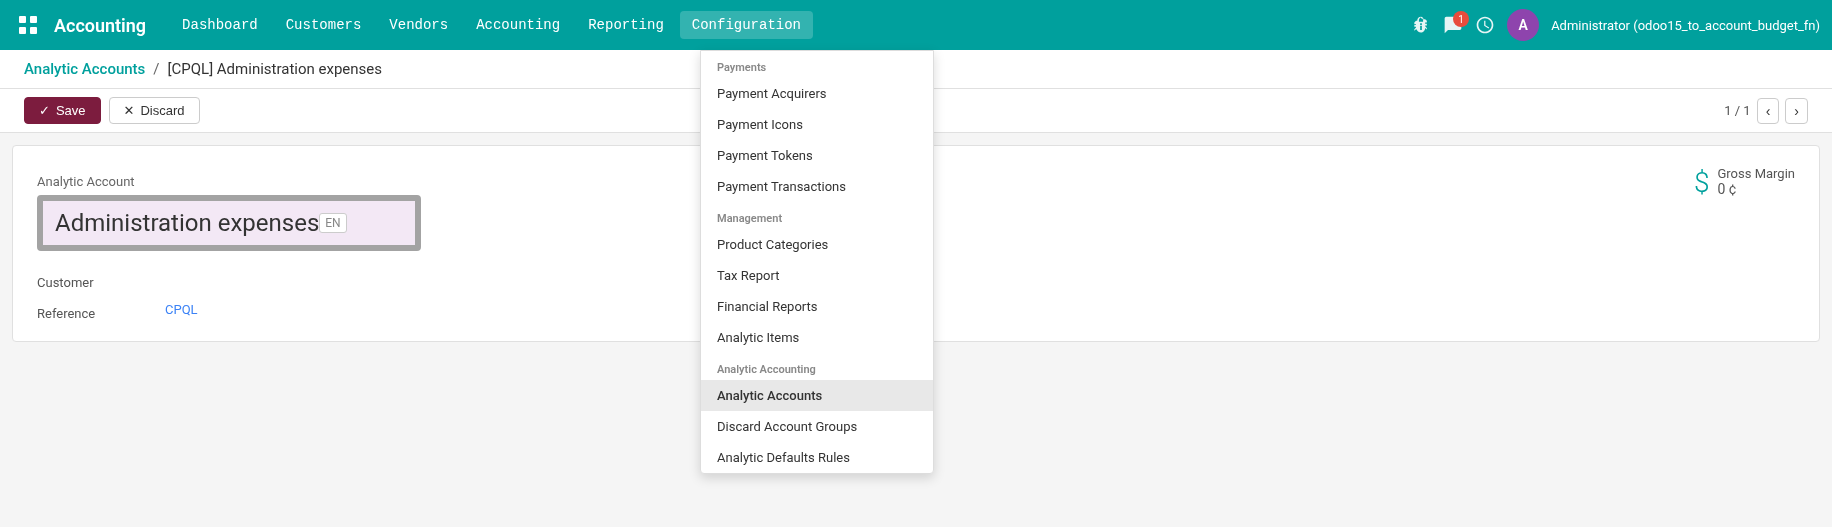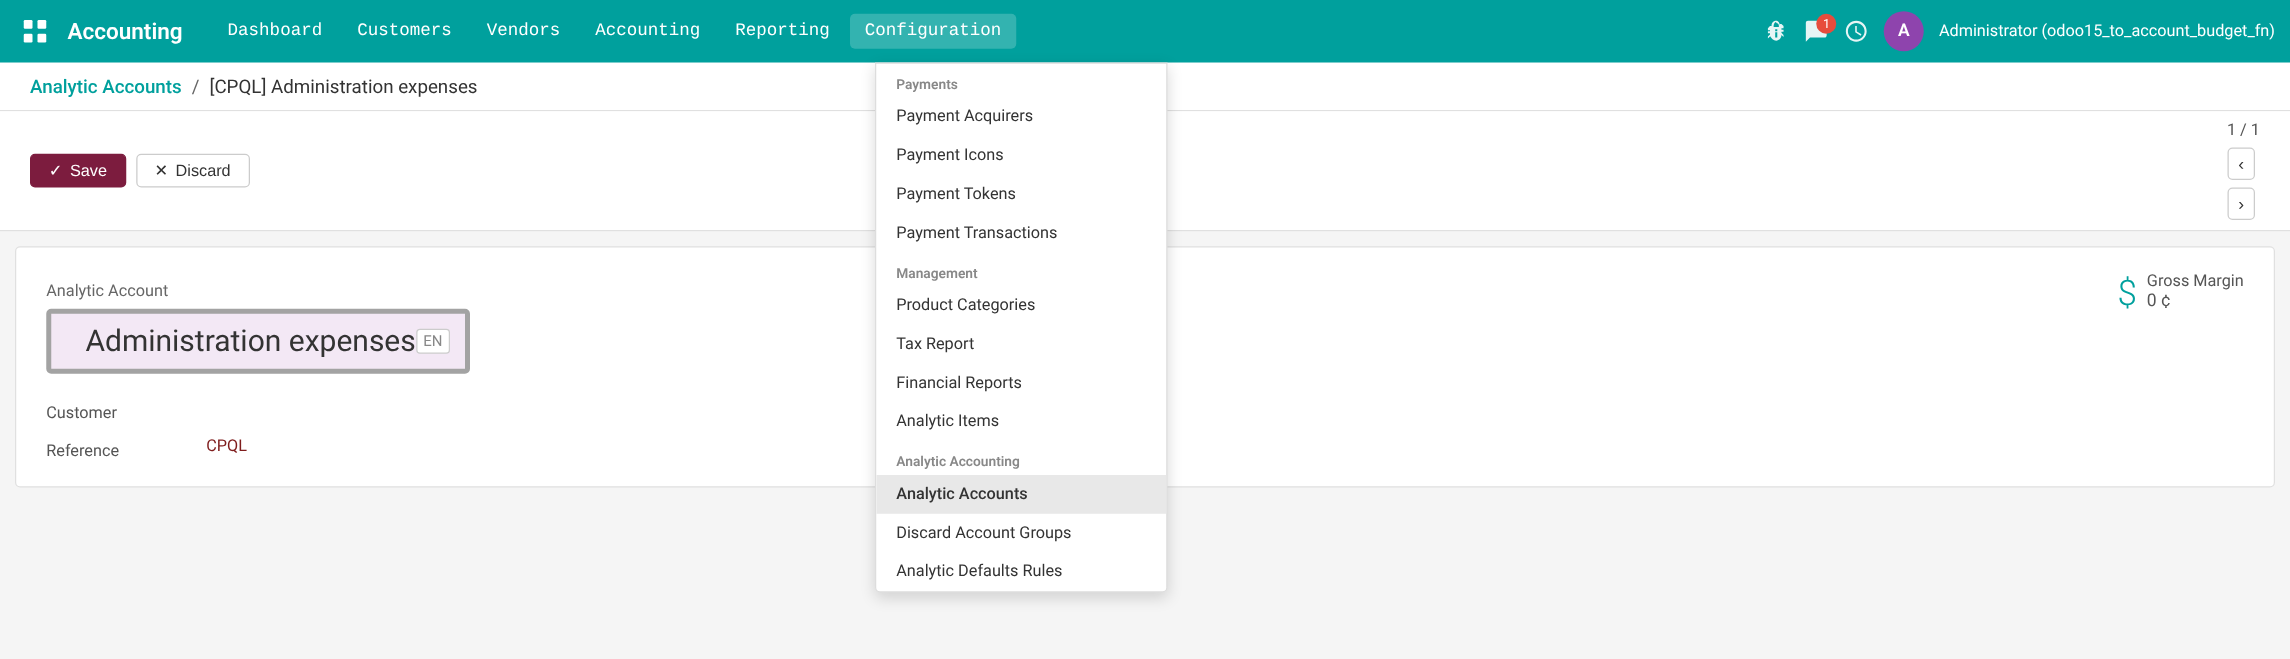--- a/index.html
+++ b/index.html
@@ -81,21 +81,21 @@
       padding: 5px 14px; border-radius: 4px; font-size: 13px;
       cursor: pointer; display: flex; align-items: center; gap: 6px;
     }
     .btn-discard {
       background: white; border: 1px solid #ccc; color: #333;
       padding: 5px 14px; border-radius: 4px; font-size: 13px;
       cursor: pointer; display: flex; align-items: center; gap: 6px;
     }
     .action-spacer { flex: 1; }
     .pagination {
-      display: flex; align-items: flex-start; gap: 6px; color: #555; font-size: 13px; flex-direction: column;
+      display: flex; align-items: center; gap: 6px; color: #555; font-size: 13px;
     }
     .page-btn {
       background: white; border: 1px solid #ccc; color: #333;
       padding: 4px 8px; border-radius: 4px; cursor: pointer; font-size: 14px;
     }
 
     
     .main-content {
       background: white;
       margin: 12px;
@@ -112,35 +112,35 @@
       color: #00a09d; font-size: 28px; font-weight: 300;
     }
     .gross-margin-label { font-size: 13px; color: #555; }
     .gross-margin-value { font-size: 14px; color: #555; }
 
     .form-section { margin-top: 8px; }
     .field-label {
       font-size: 13px; color: #666; margin-bottom: 6px;
     }
     .field-input-large {
-      background: #f3e8f5; border: 4px solid #a3a3a3;
+      background: #f3e8f5; border: 6px solid #a3a3a3;
       border-radius: 4px; padding: 8px 12px;
-      font-size: 24px; color: #333; width: 339px;
-      display: flex; align-items: center; justify-content: flex-end;
+      font-size: 24px; color: #333; width: 384px;
+      display: flex; align-items: center; justify-content: flex-start;
     }
     .field-en-badge {
       font-size: 12px; color: #888; border: 1px solid #ccc;
       border-radius: 3px; padding: 2px 5px; background: white;
     }
     .form-grid {
       display: grid; grid-template-columns: 120px 1fr;
       gap: 12px 8px; margin-top: 20px; align-items: start;
     }
     .form-label { font-size: 13px; color: #555; padding-top: 4px; }
-    .form-value { font-size: 13px; color: #7f1d1d; }
+    .form-value { font-size: 13px; color: #3b82f6; }
     .dropdown-menu {
       position: fixed;
       top: 50px;
       left: 700px;
       width: 234px;
       background: white;
       border: 1px solid #ddd;
       border-radius: 0 0 4px 4px;
       box-shadow: 0 4px 12px rgba(0,0,0,0.15);
       z-index: 300;

